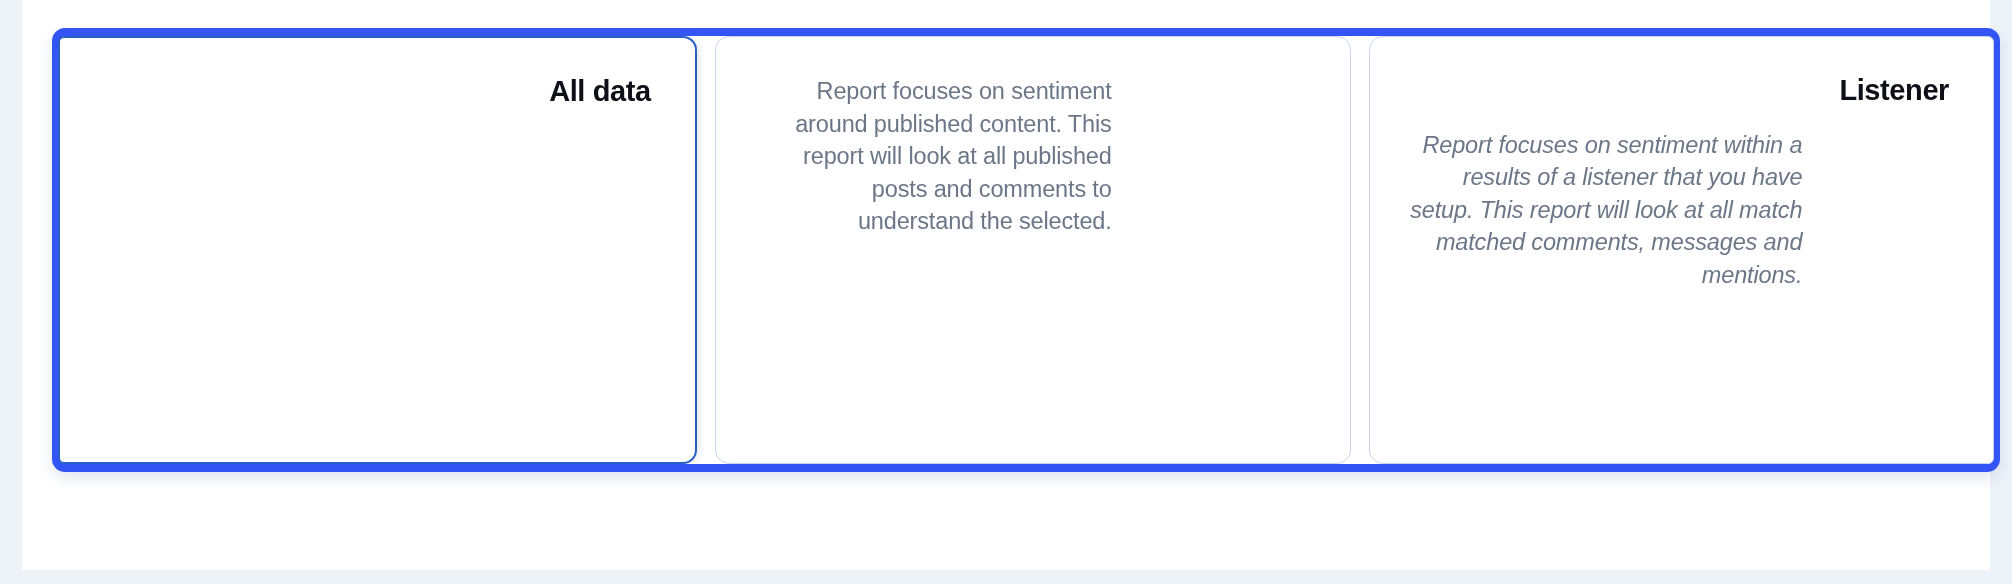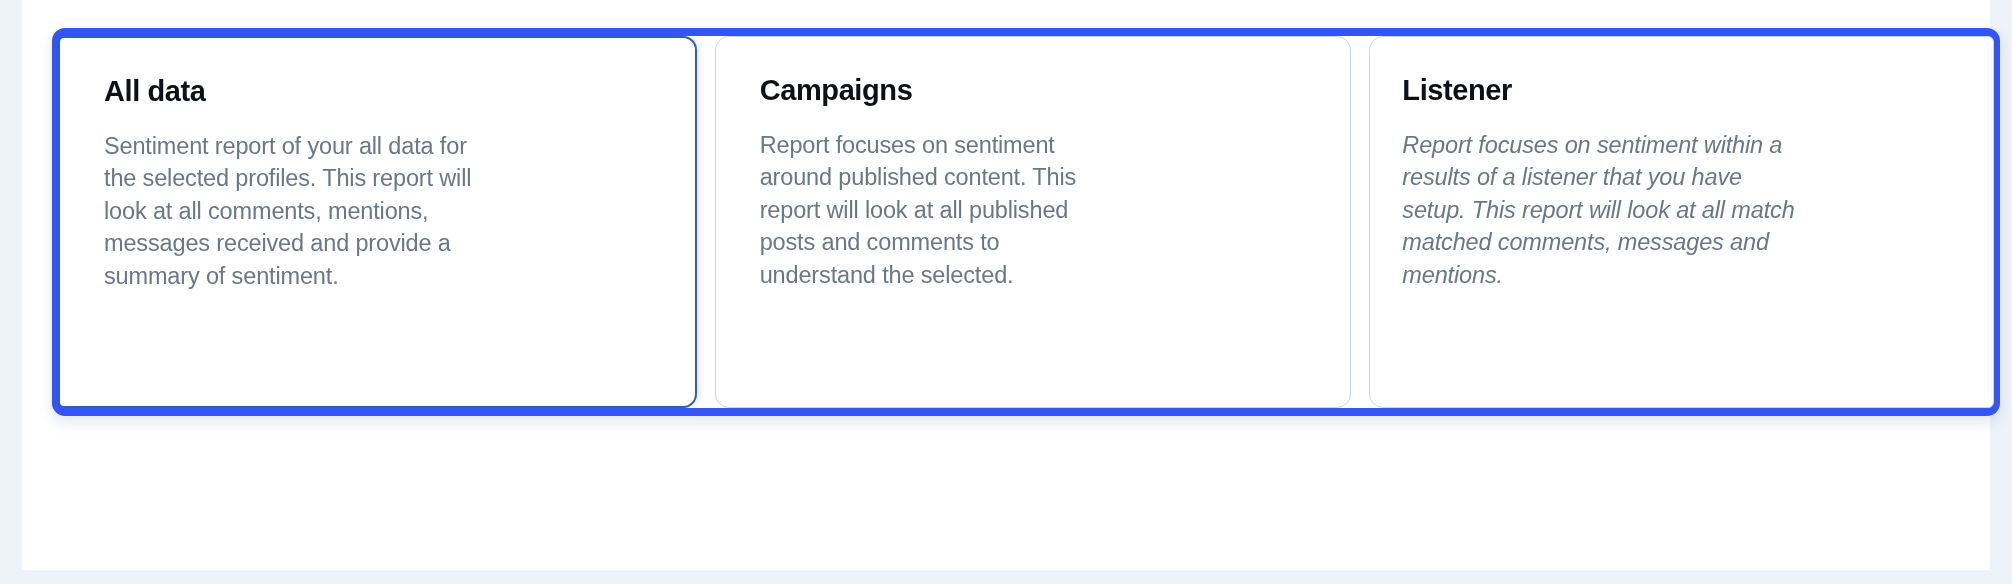--- a/index.html
+++ b/index.html
@@ -25,26 +25,27 @@
     background: #ffffff;
     box-sizing: border-box;
   }
 
   
   .selection-frame {
     position: absolute;
     left: 30px;
     top: 28px;
     width: 1948px;
-    height: 388px;
+    height: 444px;
     box-sizing: border-box;
     border: 8px solid #3355f5;
     border-radius: 13px;
     background: #ffffff;
     box-shadow: 0 6px 14px rgba(90, 110, 160, 0.18);
+    text-align: right;
   }
 
   .cards-row {
     position: absolute;
     left: 0;
     top: 0;
     right: 0;
     bottom: 0;
     display: flex;
     flex-direction: row;
@@ -109,25 +110,23 @@
 <body>
 
 <div class="page-surface">
 
   <div class="selection-frame">
 
     <div class="cards-row">
 
       <div class="report-card is-selected edge-left">
         <h2 class="card-title">All data</h2>
-        <p class="card-desc">Sentiment report of your all data for the selected profiles. This report will look at all comments, mentions, messages received and provide a summary of sentiment.</p>
       </div>
 
       <div class="report-card mid">
-        <h2 class="card-title">Campaigns</h2>
         <p class="card-desc">Report focuses on sentiment around published content. This report will look at all published posts and comments to understand the selected.</p>
       </div>
 
       <div class="report-card edge-right">
         <h2 class="card-title">Listener</h2>
         <p class="card-desc">Report focuses on sentiment within a results of a listener that you have setup. This report will look at all match matched comments, messages and mentions.</p>
       </div>
 
     </div>
   </div>

